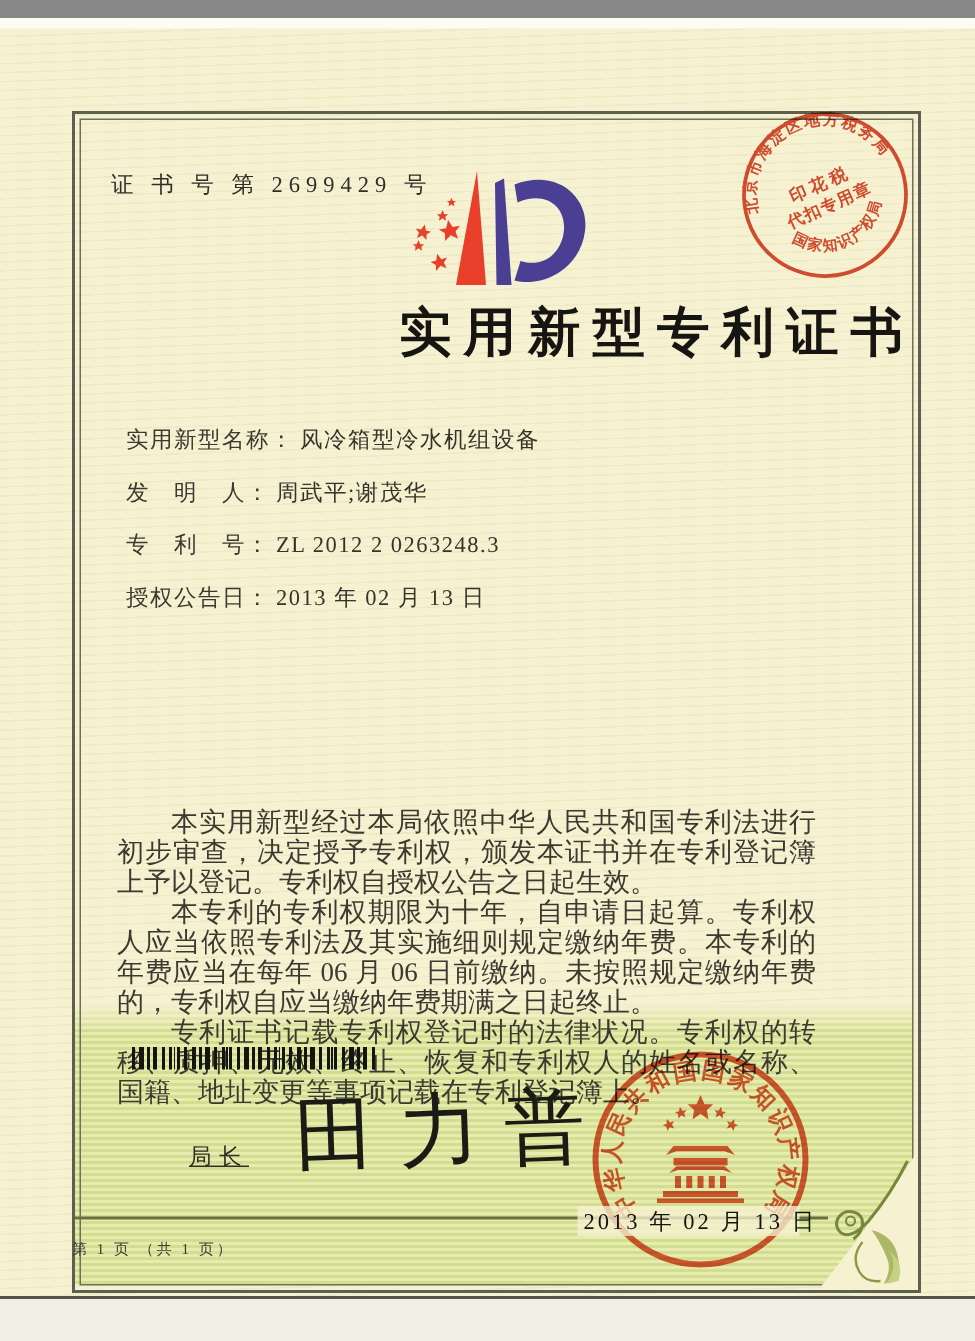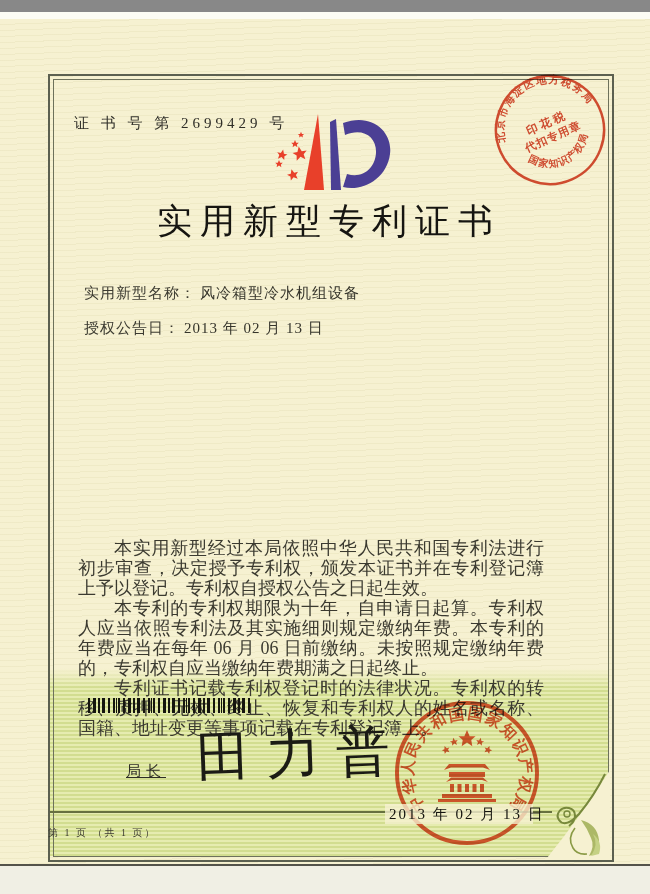--- a/index.html
+++ b/index.html
@@ -24,22 +24,22 @@
     background:repeating-linear-gradient(180deg,#e6ecb0 0 2px,#d2dd90 2px 4px);
   }
   .green-panel::before{content:"";position:absolute;left:0;top:0;width:100%;height:20px;
     background:linear-gradient(180deg,#f6f1d1,rgba(246,241,209,0));}
   .panel-line{position:absolute;left:50px;top:799px;width:502px;border-top:2px solid #67713f;z-index:2;}
   .ornament{position:absolute;left:545px;top:758px;z-index:2;}
 
   .cert-no{position:absolute;left:74px;top:102px;font-size:15px;letter-spacing:4px;color:#2f2e28;z-index:2;}
   .logo{position:absolute;left:246px;top:94px;z-index:2;}
   .tax-seal{position:absolute;left:492px;top:60px;z-index:3;mix-blend-mode:multiply;opacity:.95;}
-  .title{position:absolute;left:48px;top:186px;width:562px;margin:0;text-align:center;
-    font-size:35px;font-weight:400;letter-spacing:8px;color:#161511;z-index:2;}
+  .title{position:absolute;left:48px;top:186px;width:562px;margin:0;text-align:right;
+    font-size:35px;font-weight:700;letter-spacing:8px;color:#161511;z-index:2;}
 
   .fields{position:absolute;left:84px;top:272px;display:flex;flex-direction:column;gap:16px;
     font-size:15px;letter-spacing:1px;z-index:2;}
   .field-row{white-space:nowrap;}
   .field-row .val{margin-left:4px;color:#35342b;}
 
   .body{position:absolute;left:78px;top:526px;width:466px;font-size:18px;line-height:20px;
     text-align:justify;z-index:2;}
   .body p{margin:0;text-indent:2em;}
 
@@ -112,20 +112,26 @@
     </g>
   </svg>
 
   <h1 class="title">实用新型专利证书</h1>
 
   <div class="fields">
     <div class="field-row">
       <span class="lbl">实用新型名称：</span><span class="val">风冷箱型冷水机组设备</span>
     </div>
     <div class="field-row">
+      <span class="lbl">发　明　人：</span><span class="val">周武平;谢茂华</span>
+    </div>
+    <div class="field-row">
+      <span class="lbl">专　利　号：</span><span class="val">ZL 2012 2 0263248.3</span>
+    </div>
+    <div class="field-row">
       <span class="lbl">授权公告日：</span><span class="val">2013 年 02 月 13 日</span>
     </div>
   </div>
 
   <div class="body">
     <p>本实用新型经过本局依照中华人民共和国专利法进行初步审查，决定授予专利权，颁发本证书并在专利登记簿上予以登记。专利权自授权公告之日起生效。</p>
     <p>本专利的专利权期限为十年，自申请日起算。专利权人应当依照专利法及其实施细则规定缴纳年费。本专利的年费应当在每年 06 月 06 日前缴纳。未按照规定缴纳年费的，专利权自应当缴纳年费期满之日起终止。</p>
     <p>专利证书记载专利权登记时的法律状况。专利权的转移、质押、无效、终止、恢复和专利权人的姓名或名称、国籍、地址变更等事项记载在专利登记簿上。</p>
   </div>
 

